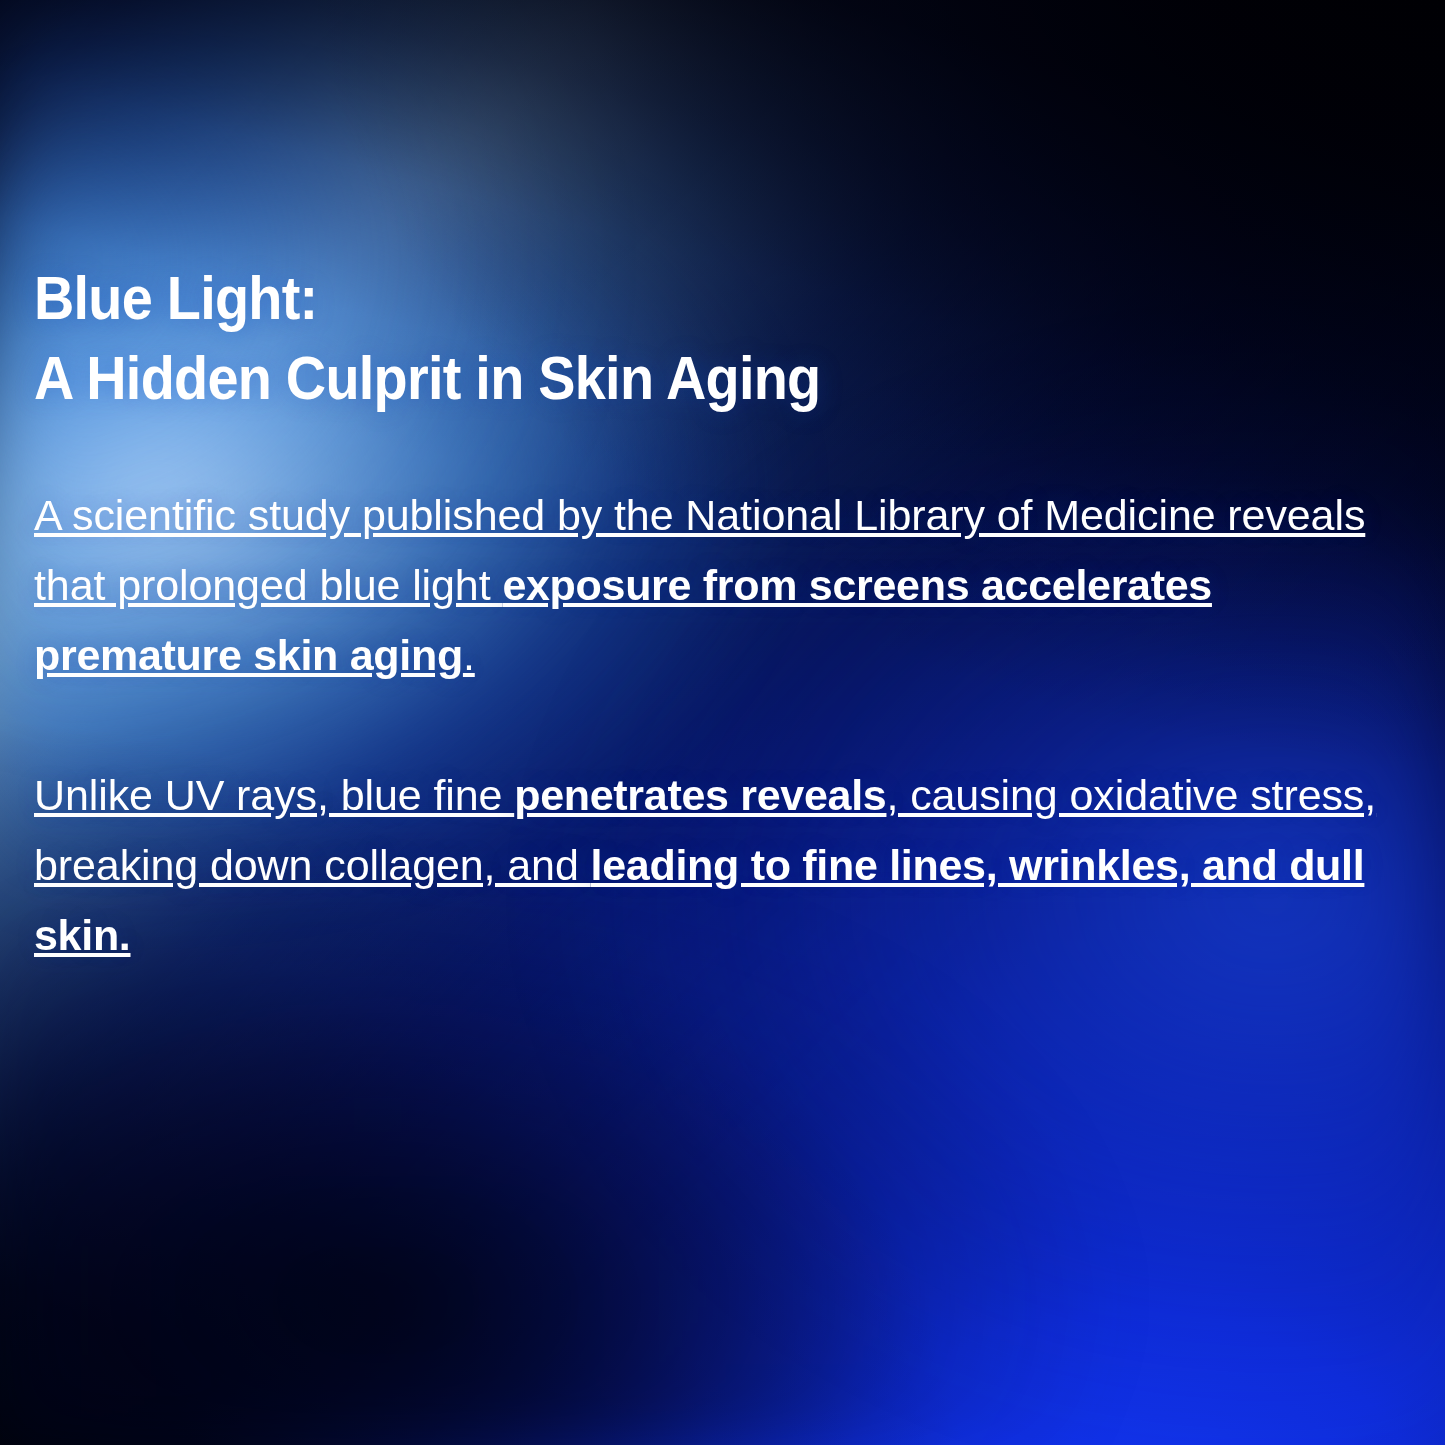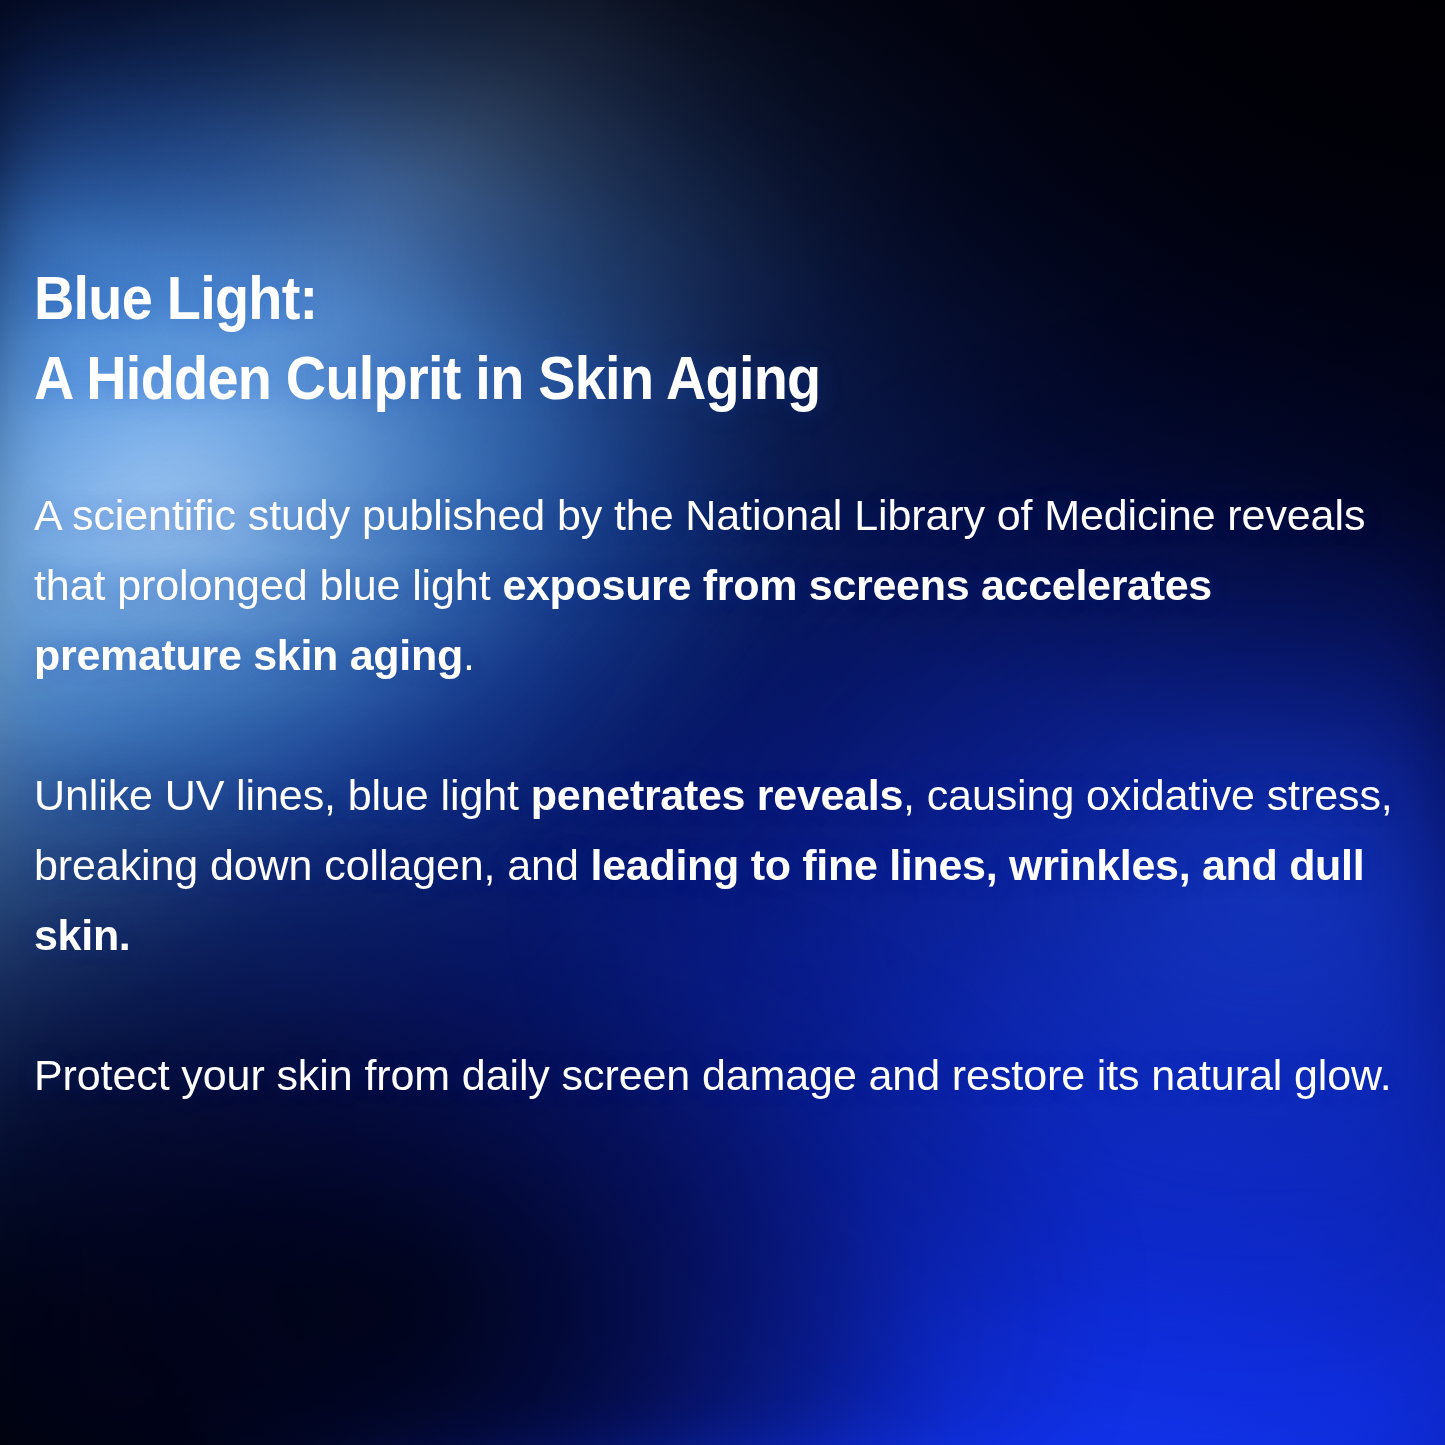--- a/index.html
+++ b/index.html
@@ -141,20 +141,21 @@
     width: 1404px;
     color: #ffffff;
     font-size: 43px;
     line-height: 70px;
     letter-spacing: -0.1px;
     text-shadow: 0 0 20px rgba(10,50,170,0.26);
   }
 
   .para {
     margin: 0 8px 70px 0;
+    text-decoration: underline;
   }
   .para:last-child { margin-bottom: 0; }
 
   .para b {
     font-weight: 700;
     letter-spacing: -0.3px;
   }
 </style>
 </head>
 <body>
@@ -172,18 +173,17 @@
   <div class="bg-layer bg-trough"></div>
   <div class="bg-layer bg-vignette"></div>
 
   <div class="content">
 
     <h1 class="headline">Blue Light:
 A Hidden Culprit in Skin Aging</h1>
 
     <div class="body-copy">
       <p class="para"><span>A scientific study published by the National Library of Medicine reveals that prolonged blue light </span><b>exposure from screens accelerates premature skin aging</b><span>.</span></p>
-      <p class="para"><span>Unlike UV lines, blue light </span><b>penetrates reveals</b><span>, causing oxidative stress, breaking down collagen, and </span><b>leading to fine lines, wrinkles, and dull skin.</b></p>
-      <p class="para"><span>Protect your skin from daily screen damage and restore its natural glow.</span></p>
+      <p class="para"><span>Unlike UV rays, blue fine </span><b>penetrates reveals</b><span>, causing oxidative stress, breaking down collagen, and </span><b>leading to fine lines, wrinkles, and dull skin.</b></p>
     </div>
 
   </div>
 </div>
 
 </body></html>

